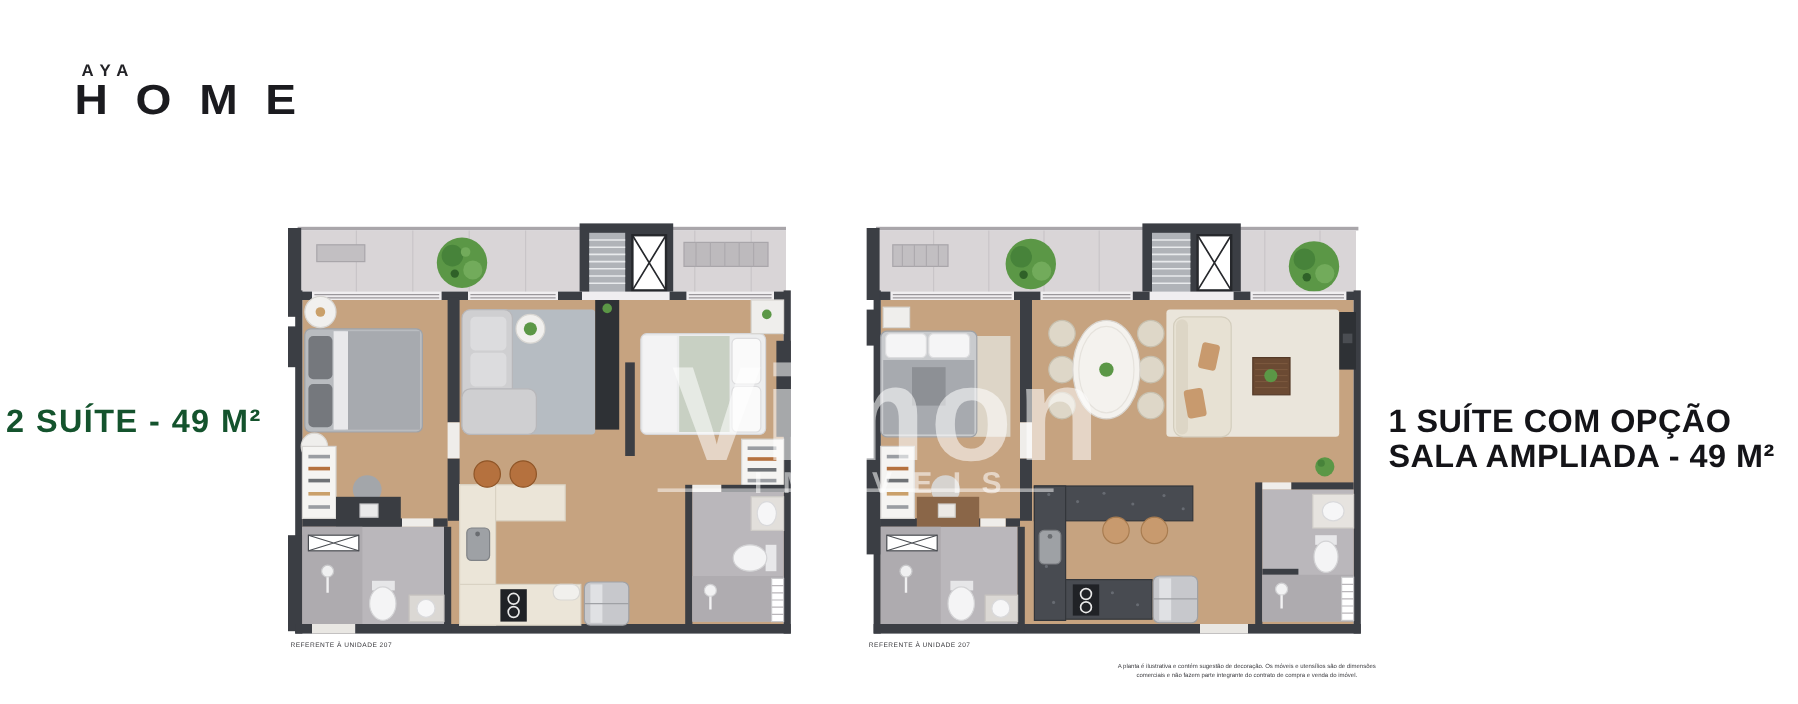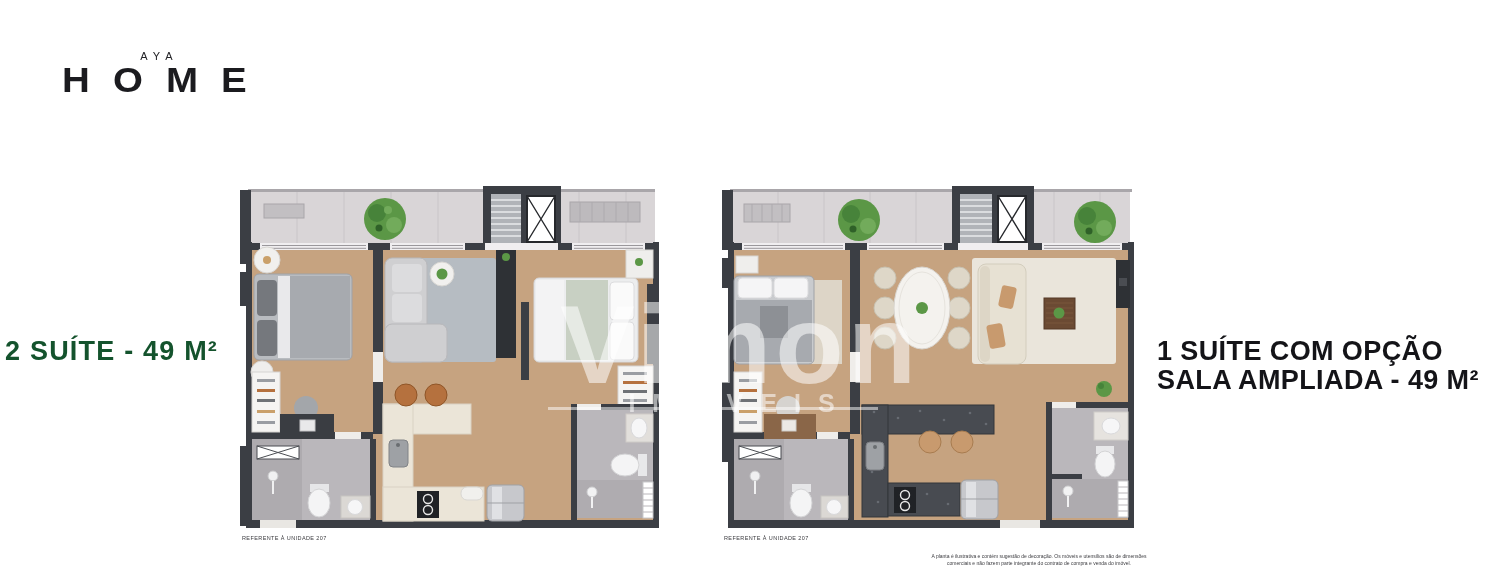--- a/index.html
+++ b/index.html
@@ -1,21 +1,21 @@
 <!DOCTYPE html>
 <html><head>
 <meta charset="utf-8">
 <style>
   * { margin:0; padding:0; box-sizing:border-box; }
   html,body { width:1498px; height:587px; background:#ffffff; font-family:"Liberation Sans", sans-serif; overflow:hidden; }
   .canvas { position:relative; width:1498px; height:587px; background:#ffffff; }
 
   
   .logo { position:absolute; left:62px; top:50px; color:#1b1b1f; }
-  .logo-top { font-size:11px; font-weight:400; letter-spacing:6px; margin-left:6px; color:#232327;text-align:center; }
+  .logo-top { font-size:14px; font-weight:700; letter-spacing:6px; margin-left:6px; color:#232327; }
   .logo-main { font-size:35px; font-weight:800; letter-spacing:21px; line-height:1.05; transform:scaleX(1.1); transform-origin:left center; }
 
   
   .title-left { position:absolute; left:5px; top:336px; font-size:27px; font-weight:800; letter-spacing:1.2px; color:#14532d; z-index:5; }
   .title-right { position:absolute; left:1157px; top:337px; font-size:27px; font-weight:800; letter-spacing:0.4px; color:#141418; line-height:1.07; z-index:5; }
 
   
   .plan { position:absolute; top:186px; }
   .plan-left { left:240px; width:425px; height:360px; }
   .plan-right { left:722px; width:418px; height:360px; }

